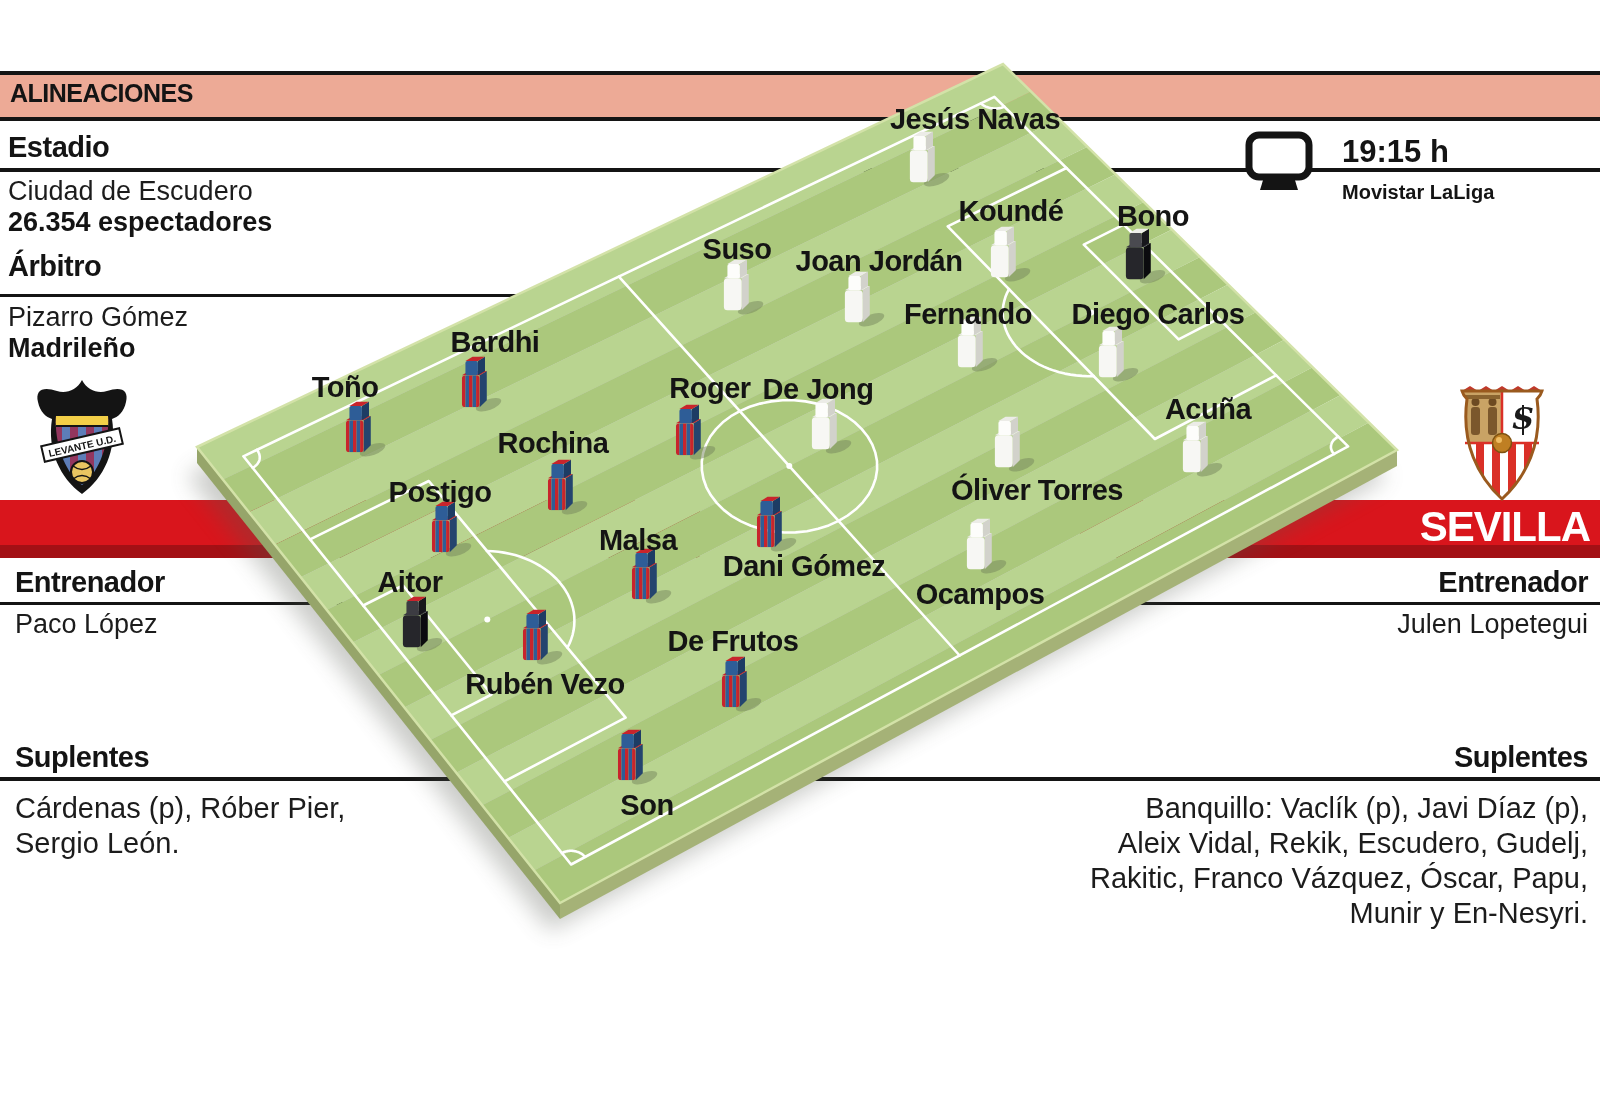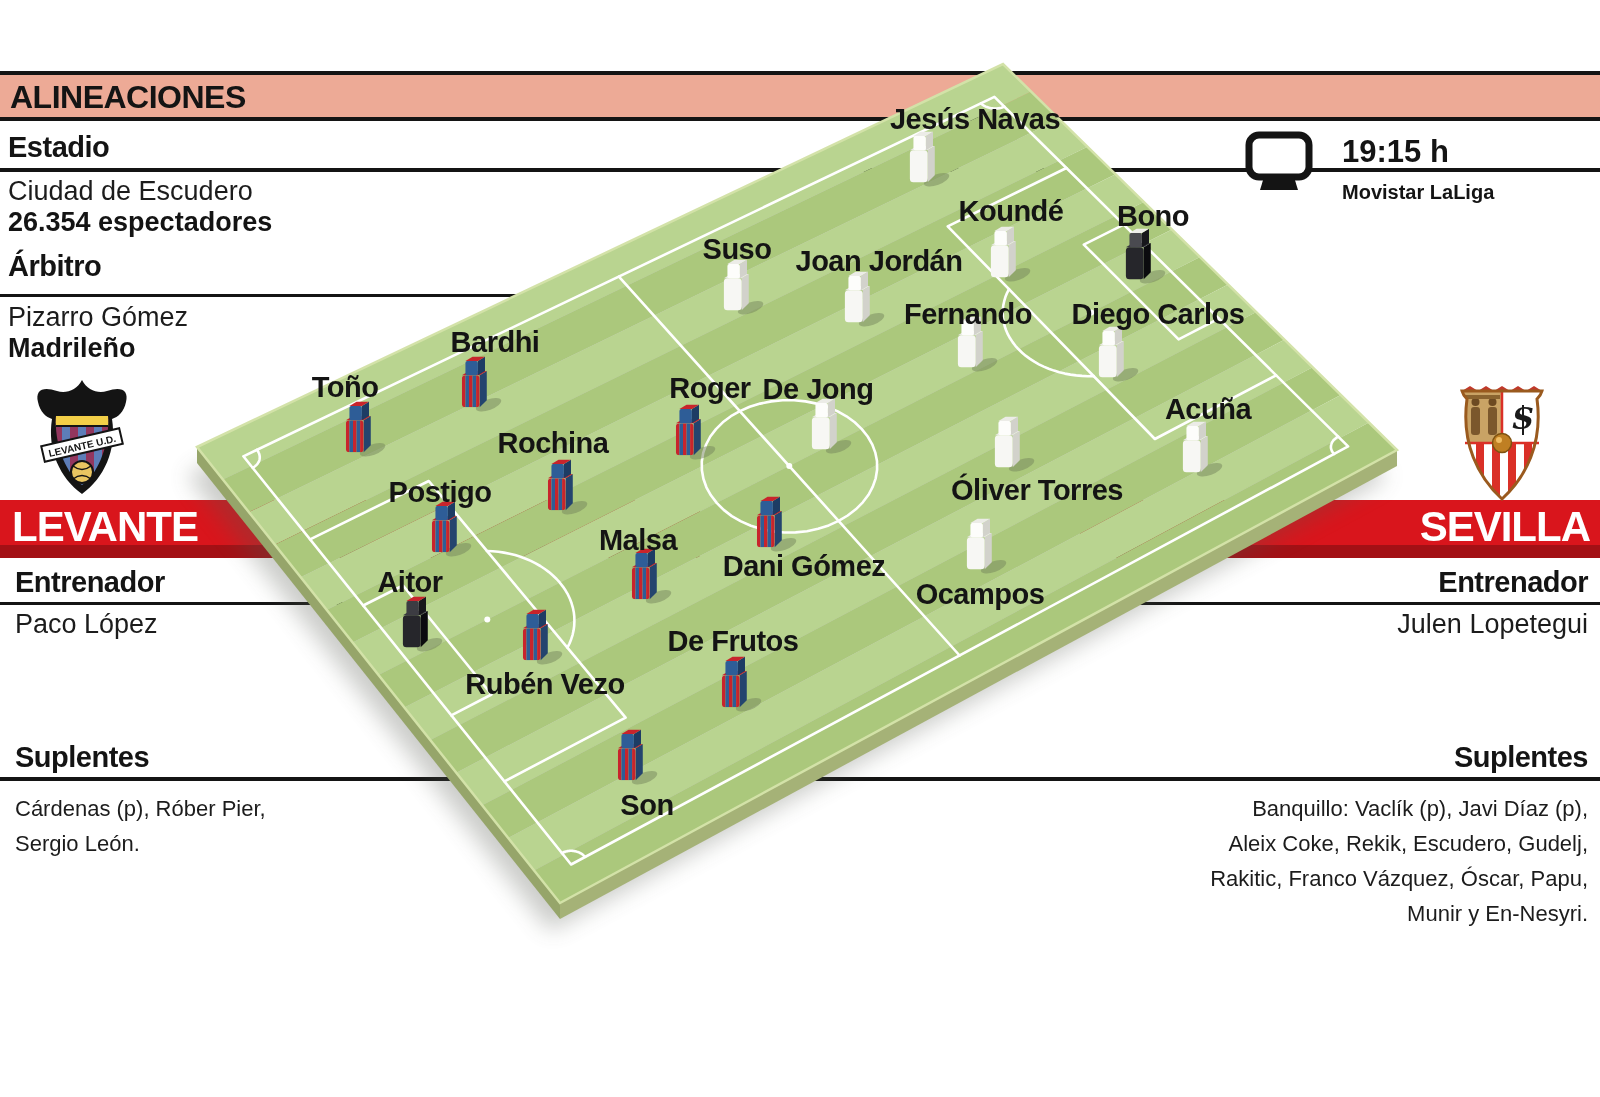--- a/index.html
+++ b/index.html
@@ -1,36 +1,36 @@
 <!DOCTYPE html>
 <html style="--band: #edaa96; --banner: #d9151c; --banner-dark: #a31015; --pitch-light: #b9d490; --pitch-dark: #abc87c; --pitch-side-left: #96a56a; --pitch-side-right: #a5b277; --line: #141414; --levante-red: #c8242c; --levante-blue: #2e5d97;"><head>
 <meta charset="utf-8">
 <style>
   html,body{margin:0;padding:0;background:#fff;}
   .canvas{position:relative;width:1600px;height:1097px;overflow:hidden;background:#fff;
           font-family:"Liberation Sans",sans-serif;color:#141414;}
   .rule{position:absolute;background:#141414;z-index:1;}
   .band{position:absolute;left:0;top:75px;width:1600px;height:42px;background:var(--band,#edaa96);z-index:0;}
-  .band-title{position:absolute;left:10px;top:79px;font-size:32px;font-weight:800;letter-spacing:-.5px;z-index:1;}
+  .band-title{position:absolute;left:10px;top:79px;font-size:25px;font-weight:800;letter-spacing:-.5px;z-index:1;}
   .h-big{position:absolute;font-size:29px;font-weight:800;letter-spacing:-.5px;z-index:1;white-space:nowrap;}
   .t-reg{position:absolute;font-size:27px;font-weight:400;color:#1c1c1c;z-index:1;white-space:nowrap;}
   .t-bold{position:absolute;font-size:27px;font-weight:700;z-index:1;white-space:nowrap;}
   .banner{position:absolute;top:500px;height:58px;background:var(--banner,#d9151c);z-index:1;}
   .banner .strip{position:absolute;left:0;bottom:0;width:100%;height:13px;background:var(--banner-dark,#a31015);}
   .banner .bt{position:absolute;top:3px;font-size:42px;font-weight:800;color:#fff;letter-spacing:-1px;white-space:nowrap;}
   .crest{position:absolute;z-index:2;}
   .tv{position:absolute;left:1244px;top:130px;z-index:2;}
   .time-txt{position:absolute;left:1342px;top:134px;font-size:31px;font-weight:800;z-index:2;white-space:nowrap;}
   .chan-txt{position:absolute;left:1342px;top:181px;font-size:20px;font-weight:800;z-index:2;white-space:nowrap;}
   #pitch-svg{position:absolute;left:0;top:0;z-index:3;pointer-events:none;}
   #players-layer{position:absolute;left:0;top:0;width:100%;height:100%;z-index:4;pointer-events:none;}
   .player-fig{position:absolute;}
   .player-label{position:absolute;transform:translateX(-50%);font-size:29px;font-weight:800;
                 letter-spacing:-.5px;color:#141414;white-space:nowrap;z-index:900;}
-  .subs-text{position:absolute;font-size:22px;color:#1c1c1c;line-height:35px;z-index:1;}
+  .subs-text{position:absolute;font-size:29px;color:#1c1c1c;line-height:35px;z-index:1;}
   .subs-left{left:15px;top:791px;text-align:left;}
   .subs-right{right:12px;top:791px;text-align:right;}
 </style>
 </head>
 <body>
 
 <div class="canvas">
 
   <div class="rule" style="left:0;top:71px;width:1600px;height:4px"></div>
   <div class="band"></div>
@@ -50,21 +50,20 @@
     <svg width="70" height="64" viewBox="0 0 70 64">
       <rect x="5" y="5" width="60" height="42" rx="10" fill="#fff" stroke="#141414" stroke-width="7"></rect>
       <polygon points="20,47 50,47 54,60 16,60" fill="#141414"></polygon>
     </svg>
   </div>
   <div class="time-txt">19:15 h</div>
   <div class="chan-txt">Movistar LaLiga</div>
 
   <div class="banner" style="left:0;width:700px">
     <div class="strip"></div>
-    <div class="bt" style="left:12px">LEVANTE</div>
   </div>
   <div class="banner" style="left:1080px;width:520px">
     <div class="strip"></div>
     <div class="bt" style="right:10px">SEVILLA</div>
   </div>
 
   <div class="crest" style="left:30px;top:378px">
     <svg width="104" height="130" viewBox="0 0 104 130">
       <defs>
           <clipPath id="levclip">
@@ -135,21 +134,21 @@
   <div class="rule" style="left:0;top:777px;width:450px;height:4px"></div>
   <div class="subs-text subs-left" id="subs-left">
       <div>Cárdenas (p), Róber Pier,</div>
       <div>Sergio León.</div>
     </div>
 
   <div class="h-big" style="right:12px;top:741px">Suplentes</div>
   <div class="rule" style="left:790px;top:777px;width:810px;height:4px"></div>
   <div class="subs-text subs-right" id="subs-right">
       <div>Banquillo: Vaclík (p), Javi Díaz (p),</div>
-      <div>Aleix Coke, Rekik, Escudero, Gudelj,</div>
+      <div>Aleix Vidal, Rekik, Escudero, Gudelj,</div>
       <div>Rakitic, Franco Vázquez, Óscar, Papu,</div>
       <div>Munir y En-Nesyri.</div>
     </div>
 
   <svg id="pitch-svg" width="1600" height="1097" viewBox="0 0 1600 1097">
       <defs>
         <filter id="blur1" x="-20%" y="-20%" width="140%" height="140%">
           <feGaussianBlur stdDeviation="11"></feGaussianBlur>
         </filter>
       </defs>

